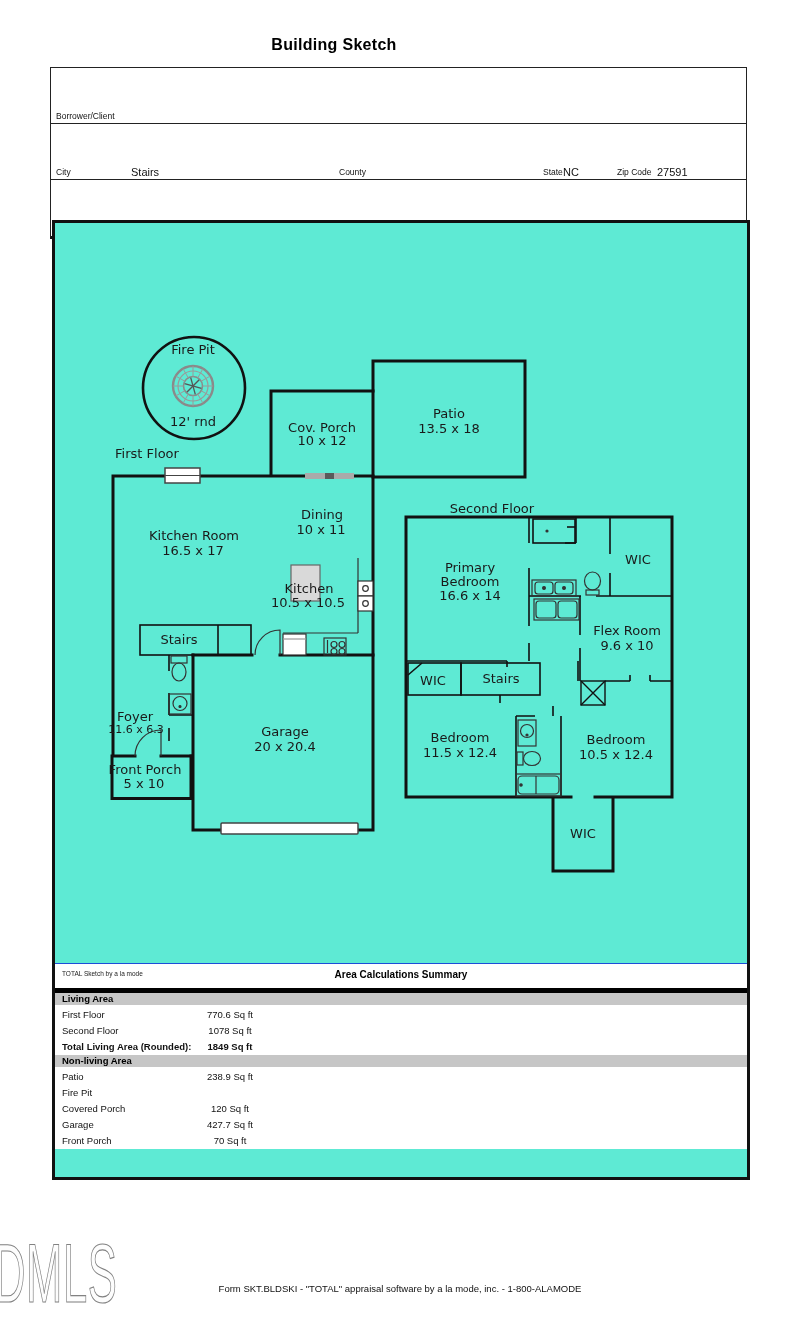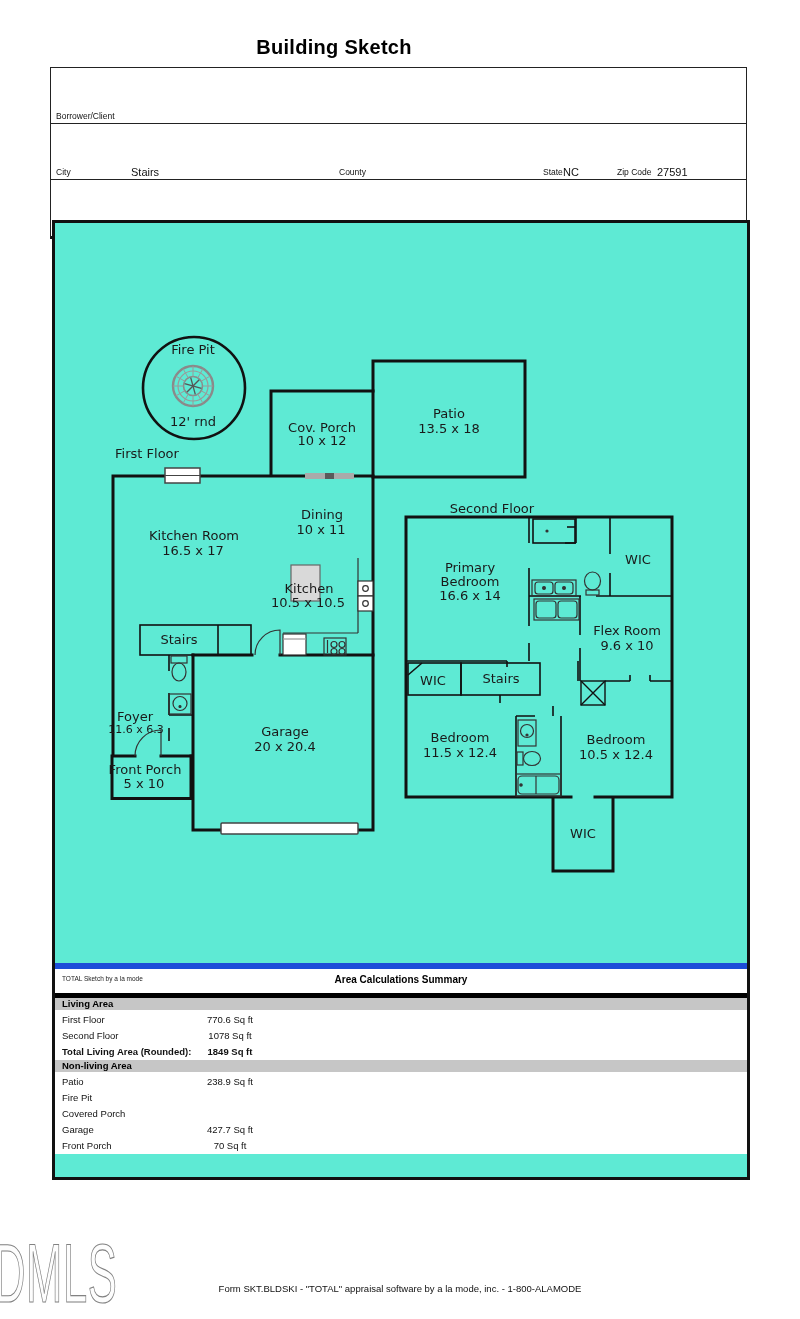--- a/index.html
+++ b/index.html
@@ -1,34 +1,34 @@
 <!DOCTYPE html>
 <html><head>
 <meta charset="utf-8">
 <style>
   html,body{margin:0;padding:0;}
   body{width:800px;height:1319px;background:#fff;position:relative;overflow:hidden;
        font-family:"Liberation Sans",sans-serif;color:#111;}
   .doc-title{position:absolute;top:36px;left:0;width:668px;text-align:center;
-             font-size:20px;font-weight:bold;letter-spacing:.3px;color:#000;}
+             font-size:16px;font-weight:bold;letter-spacing:.3px;color:#000;}
   
   .info-table{position:absolute;left:50px;top:67px;width:695px;border:1.5px solid #222;
               border-bottom:3px solid #111;background:#fff;}
   .irow{position:relative;border-bottom:1px solid #222;height:14px;margin-top:41px;}
   .irow:last-child{border-bottom:none;height:15px;}
   .flabel{position:absolute;top:2px;font-size:8.5px;color:#111;}
   .fvalue{position:absolute;top:1px;font-size:11px;color:#111;}
   
   .sketch{position:absolute;left:52px;top:220px;width:692px;height:954px;border:3px solid #111;background:#5eead4;}
   .plan{position:absolute;left:0;top:0;width:692px;height:954px;}
   .plbl{position:absolute;font-family:"DejaVu Sans",sans-serif;font-size:13px;line-height:14px;
         color:#1a1a1a;transform:translateX(-50%);white-space:nowrap;}
   .plbl.small{font-size:11px;}
   
-  .summary{position:absolute;left:0;top:740px;width:692px;border-top:6px solid #1d4ed8;background:#fff;}
+  .summary{position:absolute;left:0;top:740px;width:692px;border-top:1px solid #1d4ed8;background:#fff;}
   .sum-head{position:relative;height:24px;}
   .attr{position:absolute;left:7px;top:6px;font-size:6.5px;color:#222;}
   .sum-title{position:absolute;left:0;top:5px;width:100%;text-align:center;font-size:10px;font-weight:bold;color:#000;}
   .blackbar{height:5px;background:#000;}
   .secbar{height:12px;line-height:12px;background:#c6c6c6;font-size:9.5px;font-weight:bold;
           padding-left:7px;color:#000;margin-bottom:2px;}
   .sumrow{position:relative;height:16px;line-height:16px;font-size:9.5px;}
   .sumrow .lbl{position:absolute;left:7px;}
   .sumrow .val{position:absolute;left:0;width:350px;text-align:center;}
   .sumrow.total{font-weight:bold;}
@@ -272,20 +272,21 @@
     </div>
     <div class="secbar">Non-living Area</div>
     <div class="sumrow">
       <span class="val">238.9 Sq ft</span>
       <span class="lbl">Patio</span>
     </div>
     <div class="sumrow">
       <span class="lbl">Fire Pit</span>
     </div>
     <div class="sumrow">
+      <span class="val">120 Sq ft</span>
       <span class="lbl">Covered Porch</span>
     </div>
     <div class="sumrow">
       <span class="val">427.7 Sq ft</span>
       <span class="lbl">Garage</span>
     </div>
     <div class="sumrow">
       <span class="val">70 Sq ft</span>
       <span class="lbl">Front Porch</span>
     </div>

